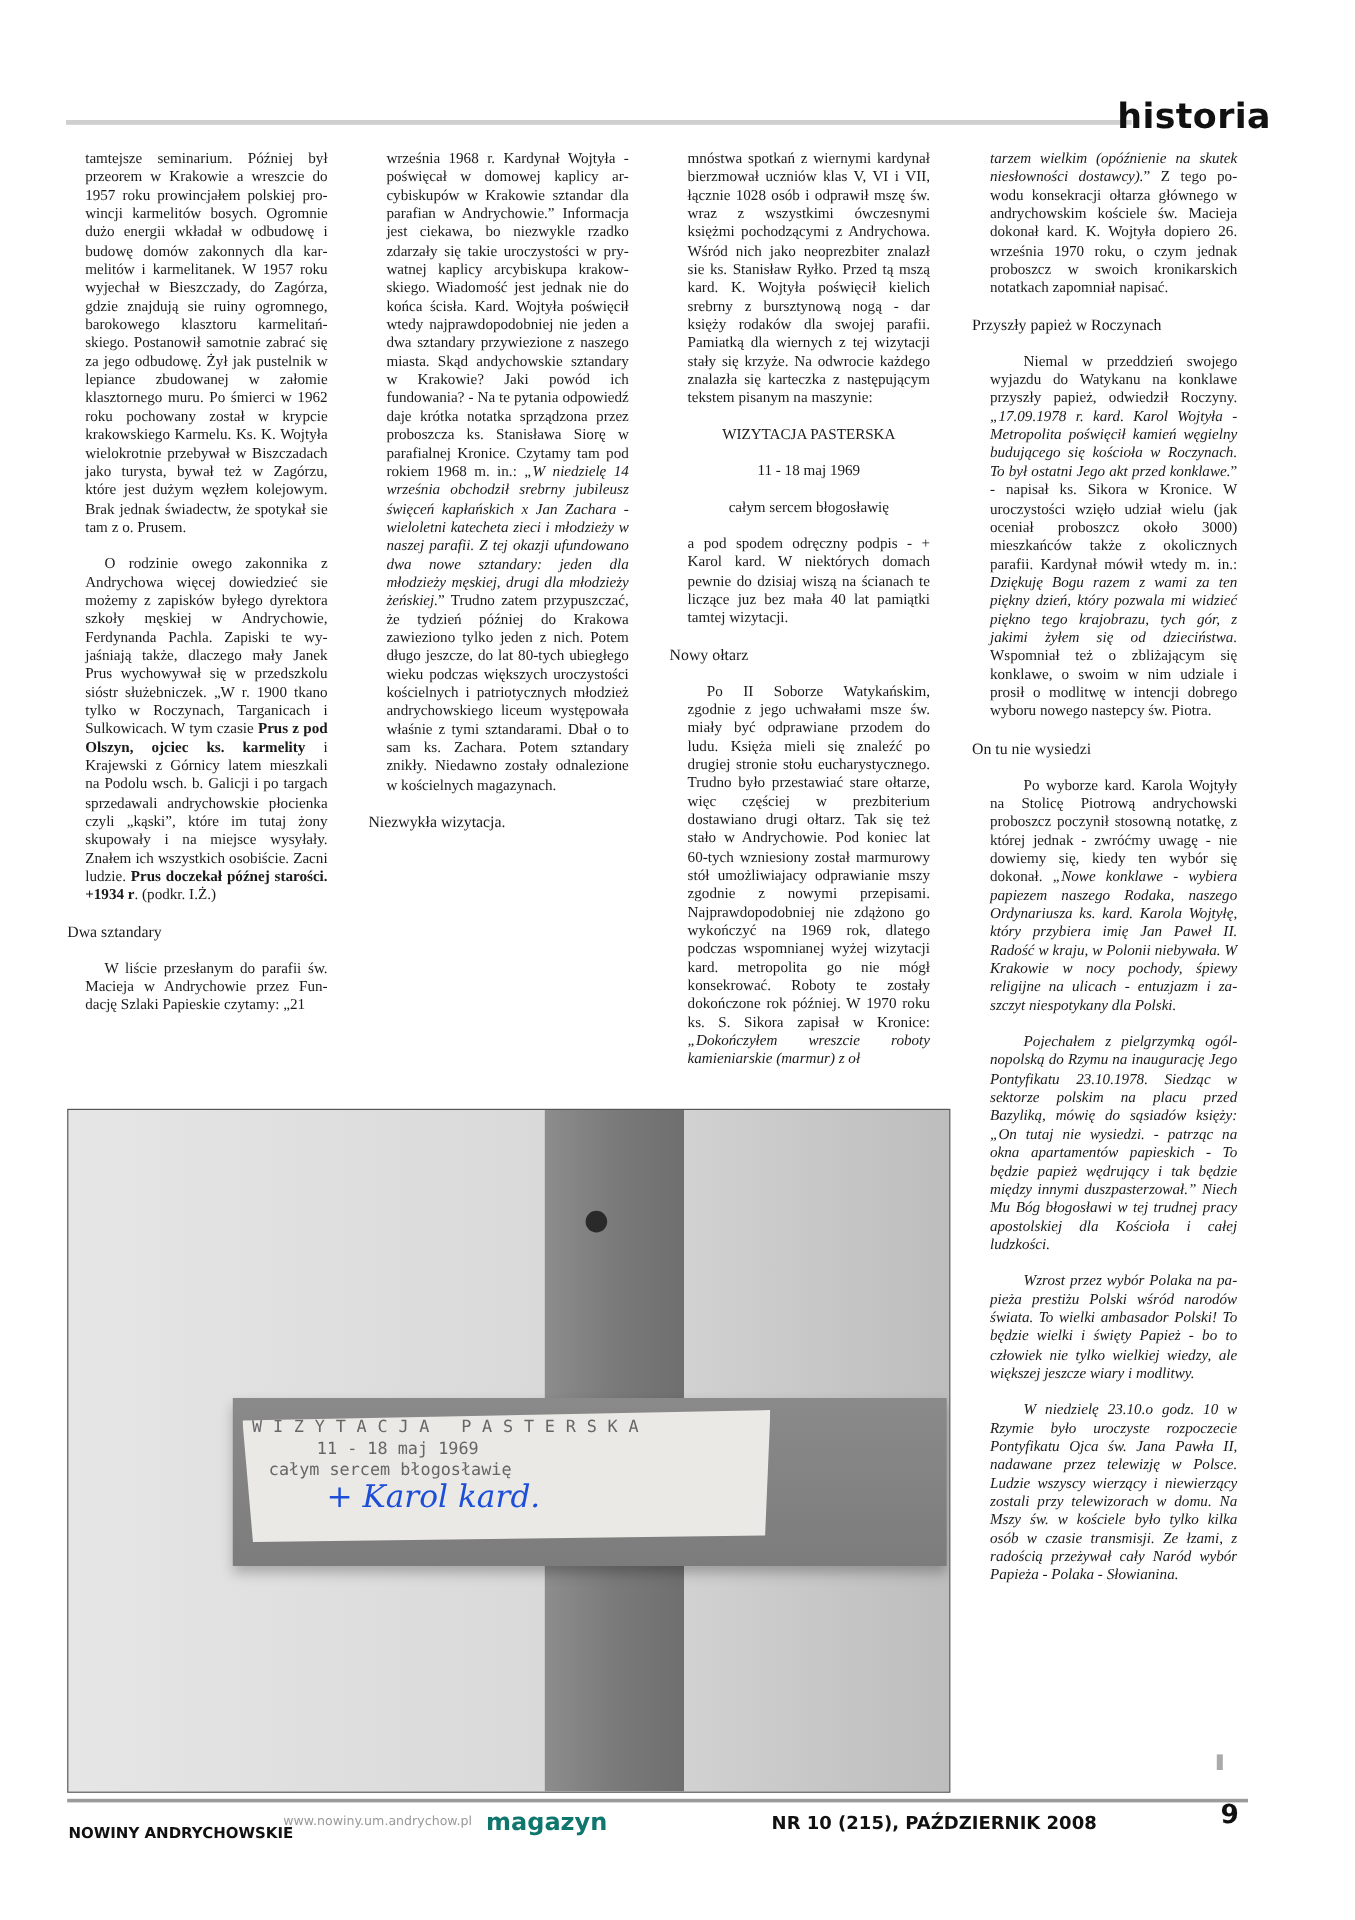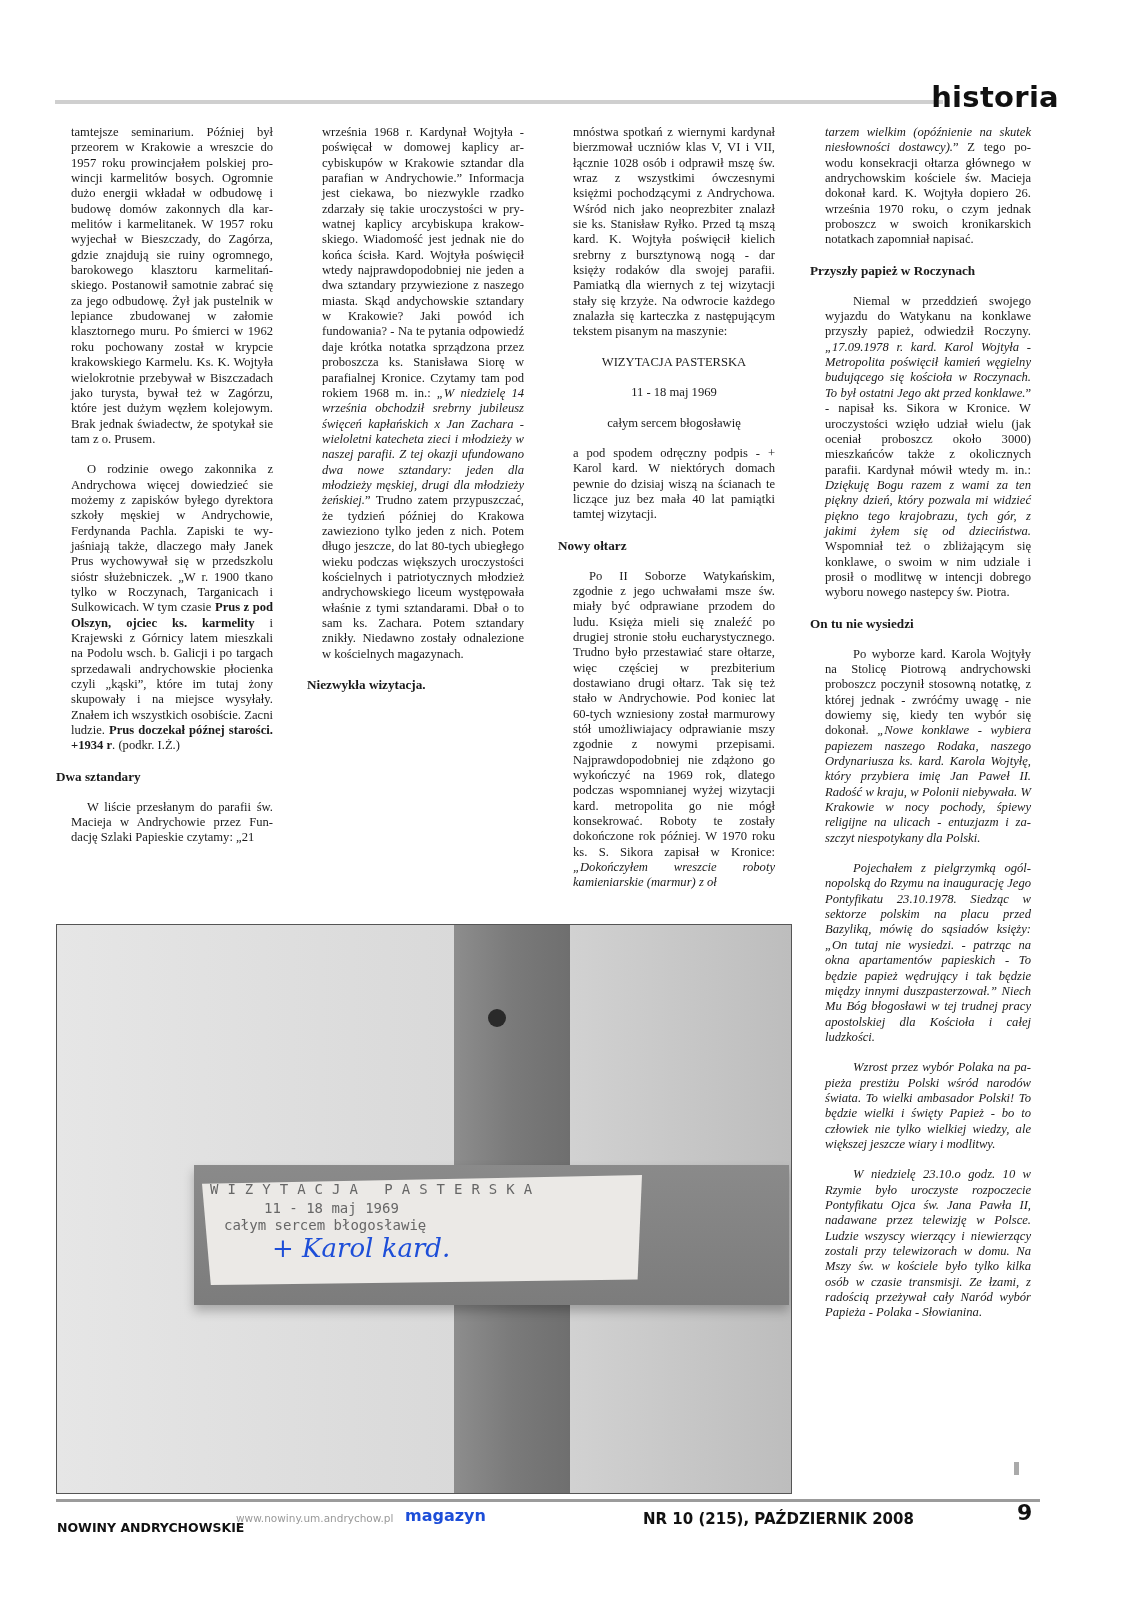--- a/index.html
+++ b/index.html
@@ -3,21 +3,21 @@
 <meta charset="utf-8">
 <style>
   html, body { margin: 0; padding: 0; background: #ffffff; }
   body { width: 1129px; height: 1600px; position: relative; overflow: hidden; font-family: "Liberation Serif", serif; color: #1a1a1a; }
   .topbar { position: absolute; left: 55px; top: 100px; width: 888px; height: 4px; background: #cfcfcf; }
   .section-title { position: absolute; right: 70px; top: 80px; font-family: "DejaVu Sans", sans-serif; font-weight: bold; font-size: 29px; letter-spacing: 0.3px; color: #111; line-height: 34px; margin-left: 19px; }
   .col { position: absolute; top: 110px; width: 232px; font-size: 12.6px; line-height: 15.35px; text-align: justify; hyphens: manual; }
   .col p { margin: 15px; }
   .col .ind { text-indent: 16px; }
   .col .ind2 { text-indent: 28px; }
-  .col h3 { margin: 15px 0 0 0; font-size: 13.2px; font-weight: bold; line-height: 16px; text-align: left; }
+  .col h3 { margin: 15px 0 0 0; font-size: 13.2px; font-weight: normal; line-height: 16px; text-align: left; }
   .col .center { text-align: center; }
   #c1 { left: 56px; }
   #c2 { left: 307px; }
   #c3 { left: 558px; }
   #c4 { left: 810px; width: 236px; }
   b { font-weight: bold; }
   i { font-style: italic; }
 
   .photo { position: absolute; left: 56px; top: 924px; width: 734px; height: 568px; border: 1px solid #555; overflow: hidden;
     background: linear-gradient(90deg, #e6e6e6 0%, #dcdcdc 40%, #d8d8d8 60%, #bdbdbd 100%); }
@@ -31,21 +31,21 @@
   .photo .label .l1 { position: absolute; left: 8px; top: 6px; font-size: 14px; letter-spacing: 9px; white-space: nowrap; }
   .photo .label .l2 { position: absolute; left: 62px; top: 25px; font-size: 14px; white-space: nowrap; }
   .photo .label .l3 { position: absolute; left: 22px; top: 42px; font-size: 14px; white-space: nowrap; }
   .photo .label .sig { position: absolute; left: 70px; top: 58px; font-family: "DejaVu Serif", serif; font-style: italic; font-size: 26px; color: #1d4ed8; white-space: nowrap; }
 
   .endmark { position: absolute; left: 1014px; top: 1462px; width: 5px; height: 13px; background: #aaa; }
   .footerbar { position: absolute; left: 56px; top: 1499px; width: 984px; height: 3px; background: #9b9b9b; }
   .footer { position: absolute; top: 1505px; font-family: "DejaVu Sans", sans-serif; white-space: nowrap; }
   .f-brand { left: 57px; font-size: 12.5px; font-weight: bold; color: #111; top: 1510px; margin-top: 10px; }
   .f-url { left: 236px; font-size: 10.5px; color: #999; top: 1512px; }
-  .f-mag { left: 405px; font-size: 16px; font-weight: bold; color: #1d4ed8; top: 1506px; }
+  .f-mag { left: 405px; font-size: 20px; font-weight: bold; color: #0f766e; top: 1506px; }
   .f-issue { left: 643px; font-size: 15px; font-weight: bold; color: #111; top: 1510px; }
   .f-page { left: 1017px; font-size: 22px; font-weight: bold; color: #111; top: 1500px; }
 </style>
 </head>
 <body>
 
 <div class="topbar"></div>
 <div class="section-title">historia</div>
 
 <div class="col" id="c1">

